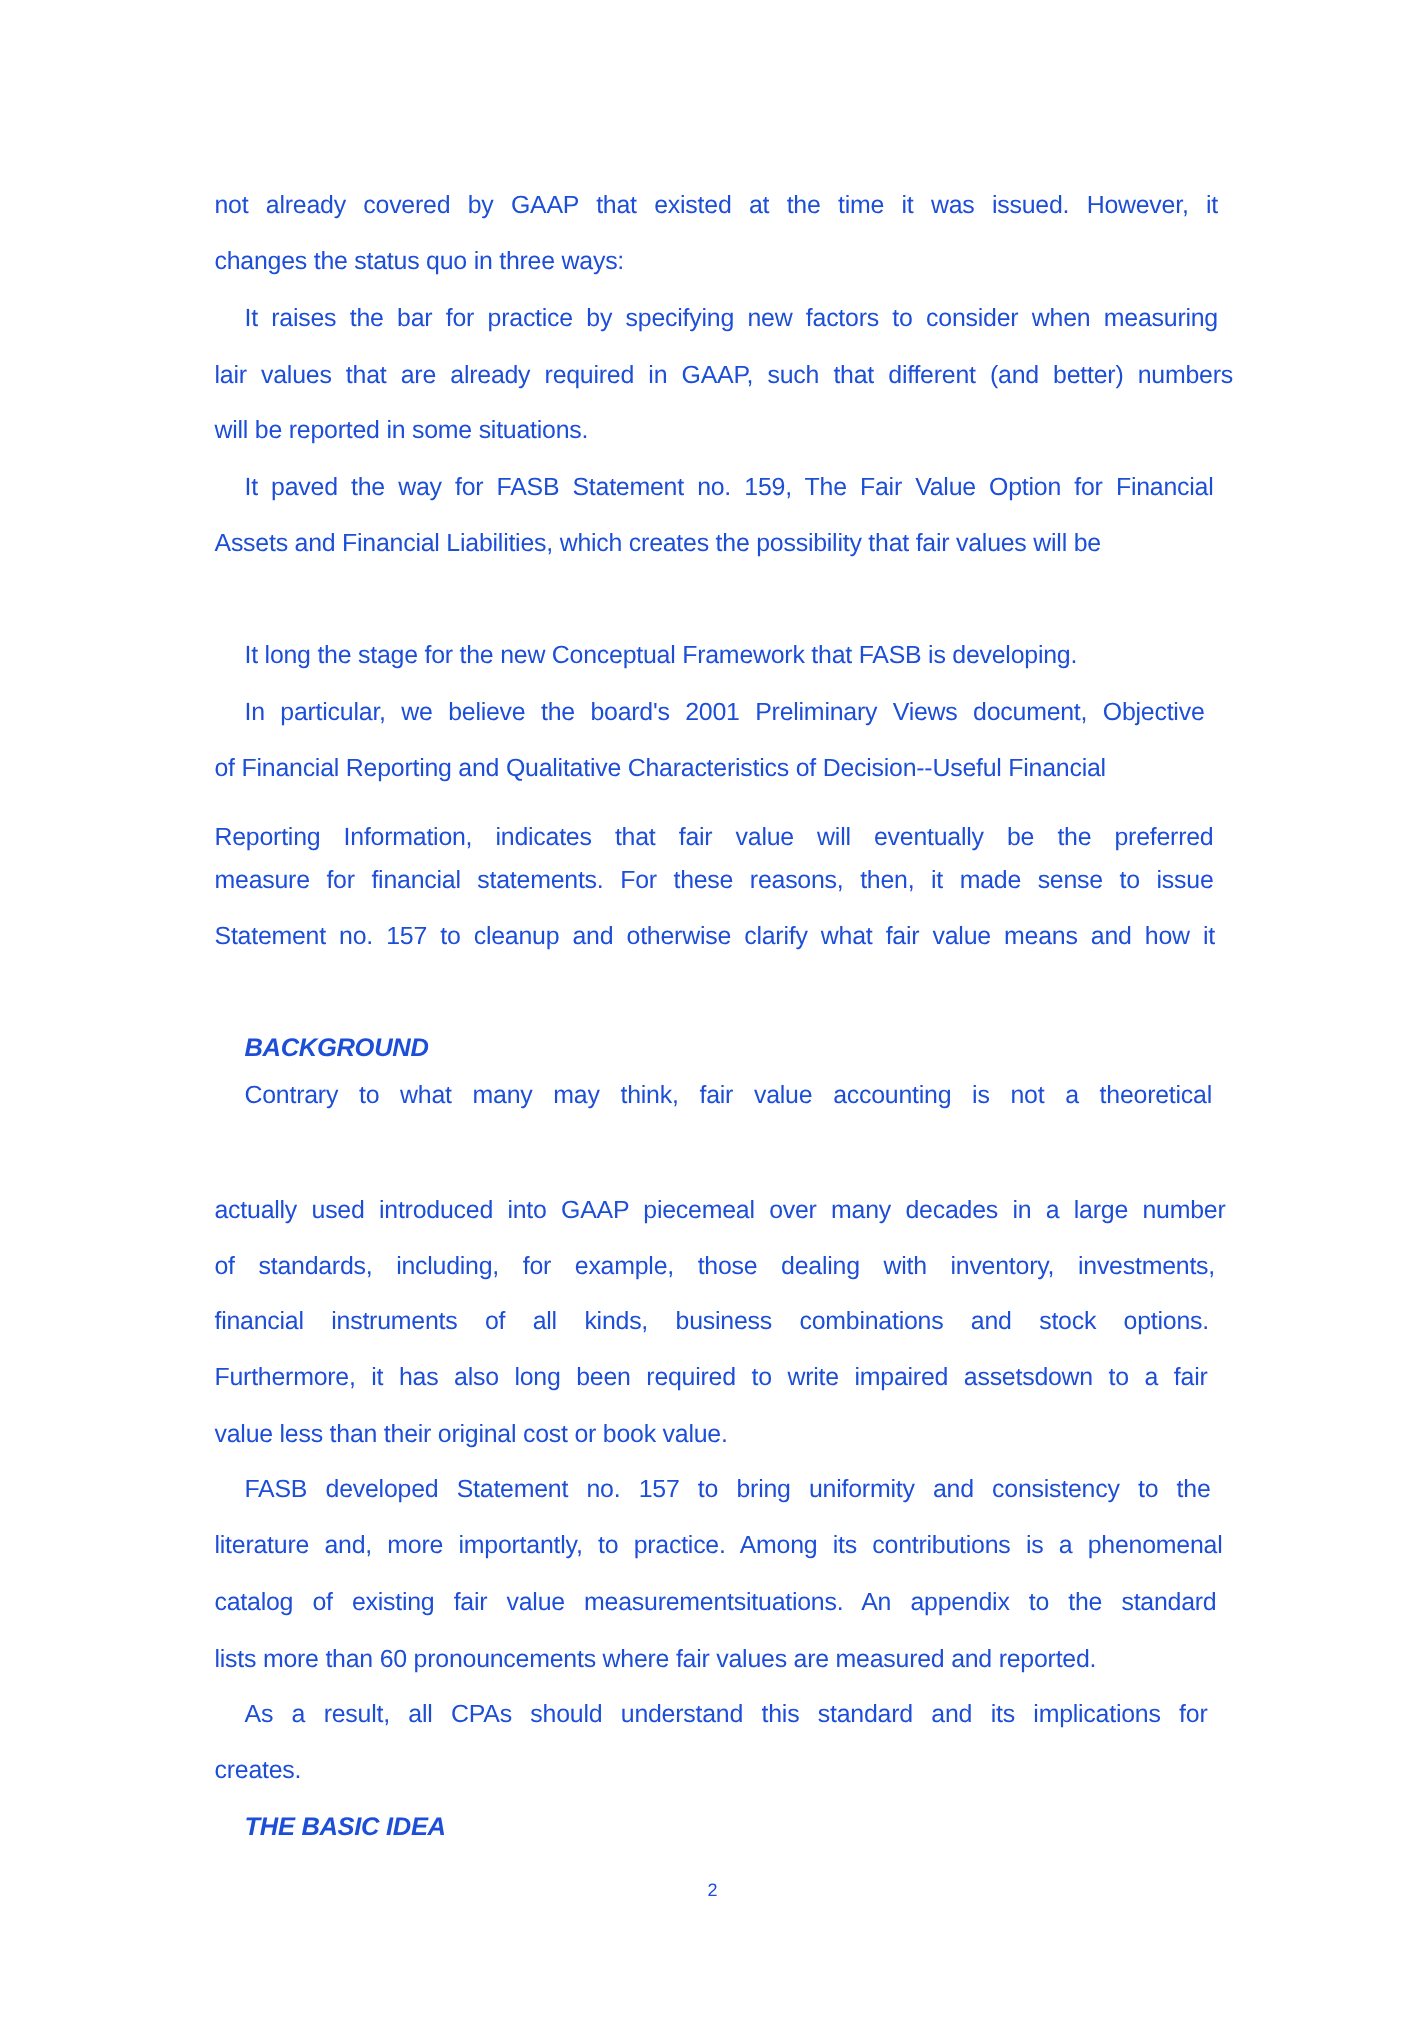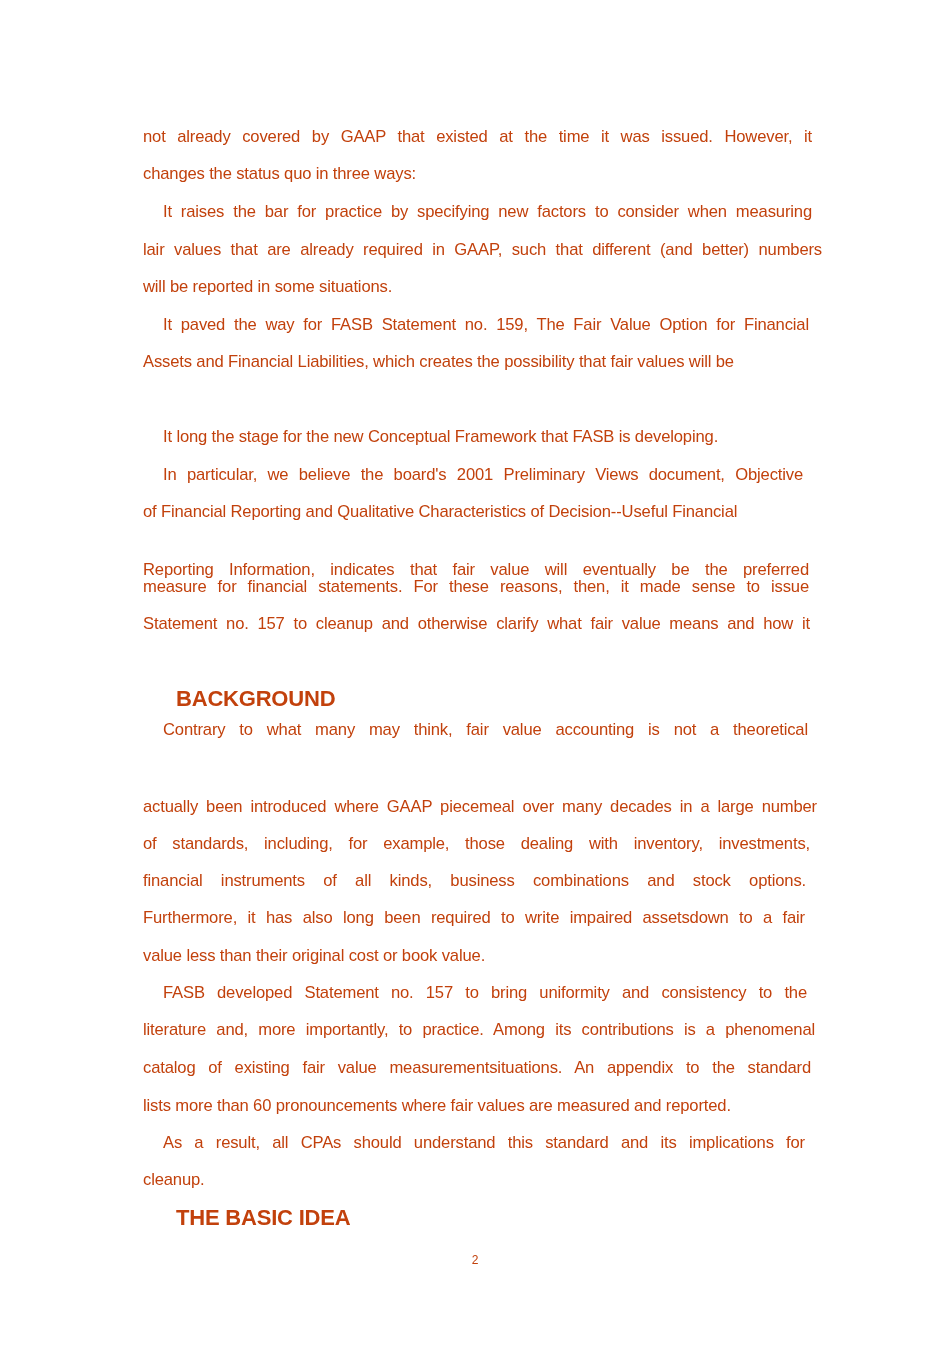--- a/index.html
+++ b/index.html
@@ -1,43 +1,44 @@
 <!DOCTYPE html>
 <html><head>
   <meta charset="utf-8">
   <style>
     html, body { margin: 0; padding: 0; background: #ffffff; }
     body { width: 950px; height: 1345px; position: relative; overflow: hidden; }
     .page {
       position: absolute; left: 0; top: 0; width: 950px; height: 1345px;
       background: #ffffff;
       font-family: "Liberation Sans", sans-serif;
-      color: #c2410c;
+      color: #1d4ed8;
     }
     .line {
       position: absolute;
       left: 143px;
       width: 669px;
       font-size: 16.6px;
       line-height: 20px;
       white-space: nowrap;
       text-align: justify;
       text-align-last: justify;
       letter-spacing: -0.15px;
     }
     .line.indent { left: 163px; width: 649px; }
     .line.last { text-align-last: left; }
     .heading {
       position: absolute;
-      left: 176px;
-      font-size: 22px;
+      left: 163px;
+      font-size: 17px;
       line-height: 20px;
       font-weight: bold;
       white-space: nowrap;
       letter-spacing: -0.2px;
+      font-style: italic;
     }
     .page-number {
       position: absolute;
       left: 0; width: 950px;
       top: 1253px;
       text-align: center;
       font-size: 12px;
       line-height: 14px;
     }
   </style>
@@ -53,38 +54,38 @@
   <div class="line" style="top:240px; width:679px">lair values that are already required in GAAP, such that different (and better) numbers</div>
   <div class="line last" style="top:277px">will be reported in some situations.</div>
 
   <div class="line indent" style="top:315px; width:646px">It paved the way for FASB Statement no. 159, The Fair Value Option for Financial</div>
   <div class="line last" style="top:352px">Assets and Financial Liabilities, which creates the possibility that fair values will be</div>
 
   <div class="line indent last" style="top:427px">It long the stage for the new Conceptual Framework that FASB is developing.</div>
 
   <div class="line indent" style="top:465px; width:640px">In particular, we believe the board's 2001 Preliminary Views document, Objective</div>
   <div class="line last" style="top:502px">of Financial Reporting and Qualitative Characteristics of Decision--Useful Financial</div>
-  <div class="line" style="top:560px; width:666px">Reporting Information, indicates that fair value will eventually be the preferred</div>
+  <div class="line" style="top:548px; width:666px">Reporting Information, indicates that fair value will eventually be the preferred</div>
   <div class="line" style="top:577px; width:666px">measure for financial statements. For these reasons, then, it made sense to issue</div>
   <div class="line" style="top:614px; width:667px">Statement no. 157 to cleanup and otherwise clarify what fair value means and how it</div>
 
   <div class="heading" style="top:689px">BACKGROUND</div>
 
   <div class="line indent" style="top:720px; width:645px">Contrary to what many may think, fair value accounting is not a theoretical</div>
-  <div class="line" style="top:797px; width:674px">actually been introduced where GAAP piecemeal over many decades in a large number</div>
+  <div class="line" style="top:797px; width:674px">actually used introduced into GAAP piecemeal over many decades in a large number</div>
   <div class="line" style="top:834px; width:667px">of standards, including, for example, those dealing with inventory, investments,</div>
   <div class="line" style="top:871px; width:663px">financial instruments of all kinds, business combinations and stock options.</div>
   <div class="line" style="top:908px; width:662px">Furthermore, it has also long been required to write impaired assetsdown to a fair</div>
   <div class="line last" style="top:946px">value less than their original cost or book value.</div>
 
   <div class="line indent" style="top:983px; width:644px">FASB developed Statement no. 157 to bring uniformity and consistency to the</div>
   <div class="line" style="top:1020px; width:672px">literature and, more importantly, to practice. Among its contributions is a phenomenal</div>
   <div class="line" style="top:1058px; width:668px">catalog of existing fair value measurementsituations. An appendix to the standard</div>
   <div class="line last" style="top:1096px">lists more than 60 pronouncements where fair values are measured and reported.</div>
 
   <div class="line indent" style="top:1133px; width:642px">As a result, all CPAs should understand this standard and its implications for</div>
-  <div class="line last" style="top:1170px">cleanup.</div>
+  <div class="line last" style="top:1170px">creates.</div>
 
   <div class="heading" style="top:1208px">THE BASIC IDEA</div>
 
   <div class="page-number">2</div>
 
 </div>
 
 </body></html>

